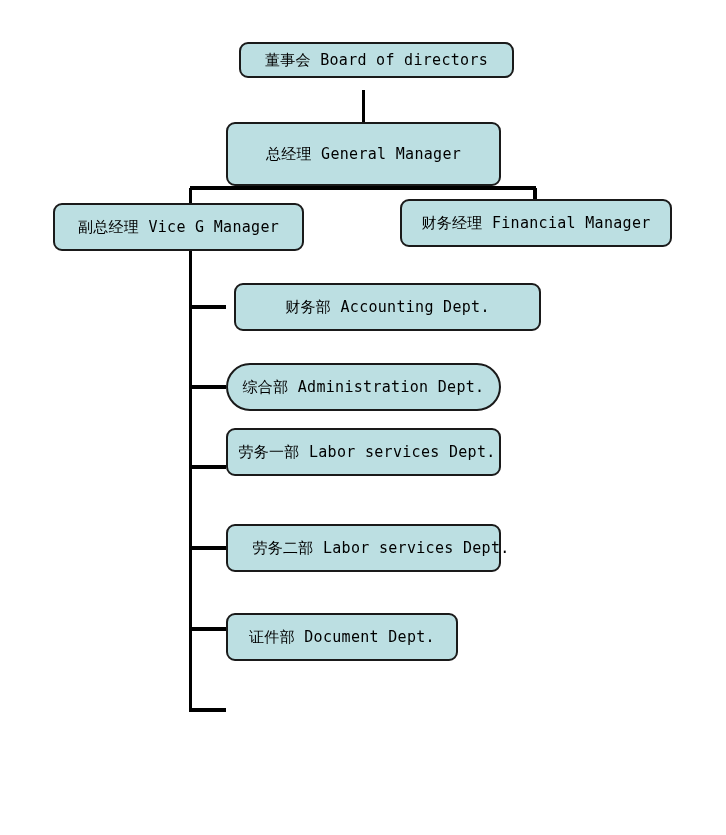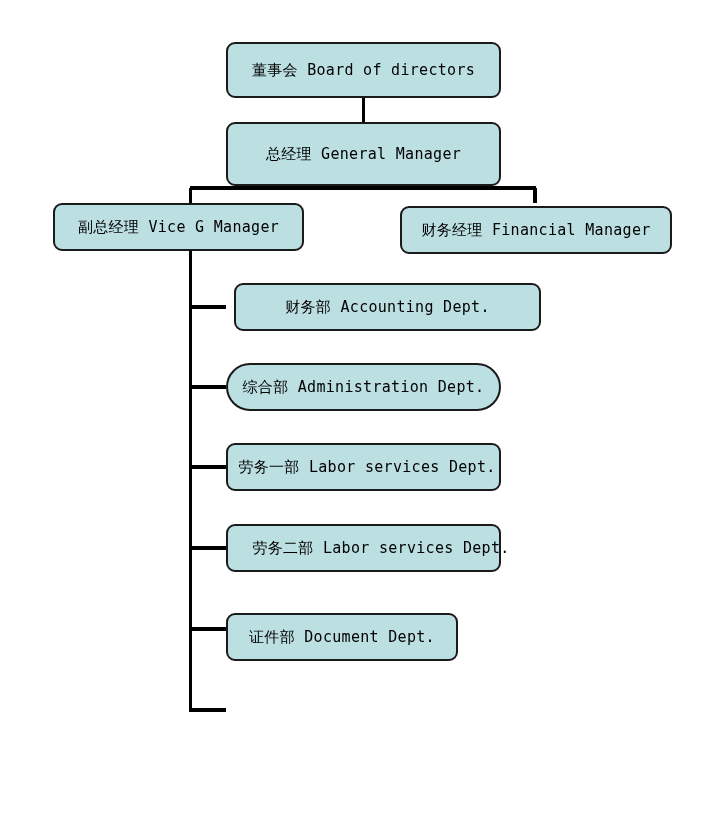--- a/index.html
+++ b/index.html
@@ -70,45 +70,45 @@
 
       <line x1="189" y1="307" x2="226" y2="307"></line>
       <line x1="189" y1="387" x2="226" y2="387"></line>
       <line x1="189" y1="467" x2="226" y2="467"></line>
       <line x1="189" y1="548" x2="226" y2="548"></line>
       <line x1="189" y1="629" x2="226" y2="629"></line>
       <line x1="189" y1="710" x2="226" y2="710"></line>
     </g>
   </svg>
 
-  <div class="node" style="left:226px; top:42px; width:275px; height:56px;">
+  <div class="node" style="left:239px; top:42px; width:275px; height:36px;">
     <span class="node-label">董事会 Board of directors</span>
   </div>
 
   <div class="node" style="left:226px; top:122px; width:275px; height:64px;">
     <span class="node-label">总经理 General Manager</span>
   </div>
 
   <div class="node" style="left:53px; top:203px; width:251px; height:48px;">
     <span class="node-label">副总经理 Vice G Manager</span>
   </div>
 
-  <div class="node" style="left:400px; top:206px; width:272px; height:48px;">
+  <div class="node" style="left:400px; top:199px; width:272px; height:48px;">
     <span class="node-label">财务经理 Financial Manager</span>
   </div>
 
   <div class="node" style="left:226px; top:283px; width:307px; height:48px;margin-left:8px;">
     <span class="node-label">财务部 Accounting Dept.</span>
   </div>
 
   <div class="node" style="left:226px; top:363px; width:275px; height:48px;border-radius:24px;">
     <span class="node-label">综合部 Administration Dept.</span>
   </div>
 
-  <div class="node" style="left:226px; top:443px; width:275px; height:48px;padding-left:7px;">
+  <div class="node" style="left:226px; top:428px; width:275px; height:48px;padding-left:7px;">
     <span class="node-label">劳务一部 Labor services Dept.</span>
   </div>
 
   <div class="node" style="left:226px; top:524px; width:275px; height:48px;padding-left:35px;">
     <span class="node-label">劳务二部 Labor services Dept.</span>
   </div>
 
   <div class="node" style="left:226px; top:573px; width:232px; height:48px;margin-top:40px;">
     <span class="node-label">证件部 Document Dept.</span>
   </div>

